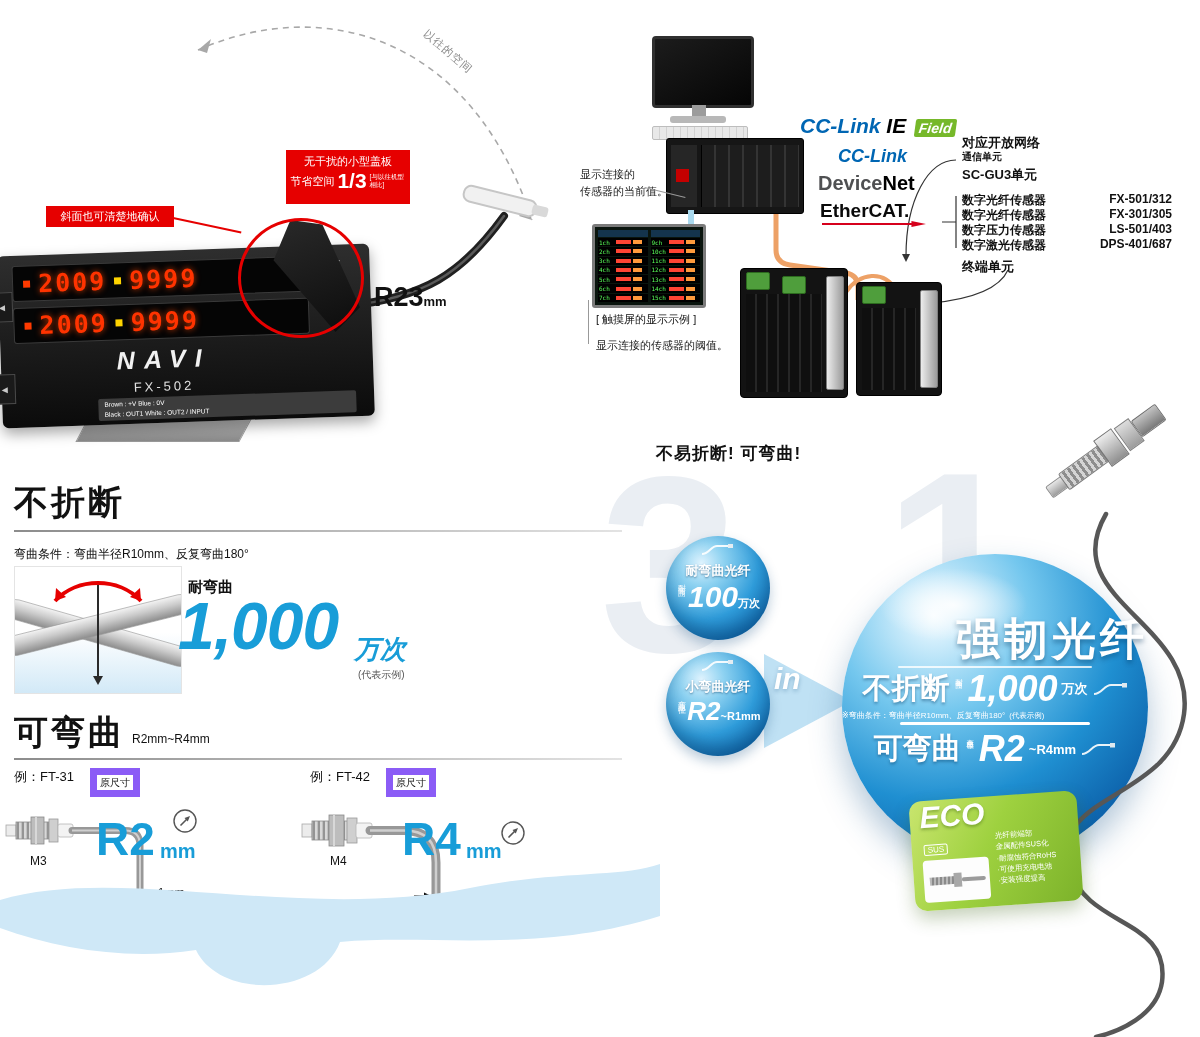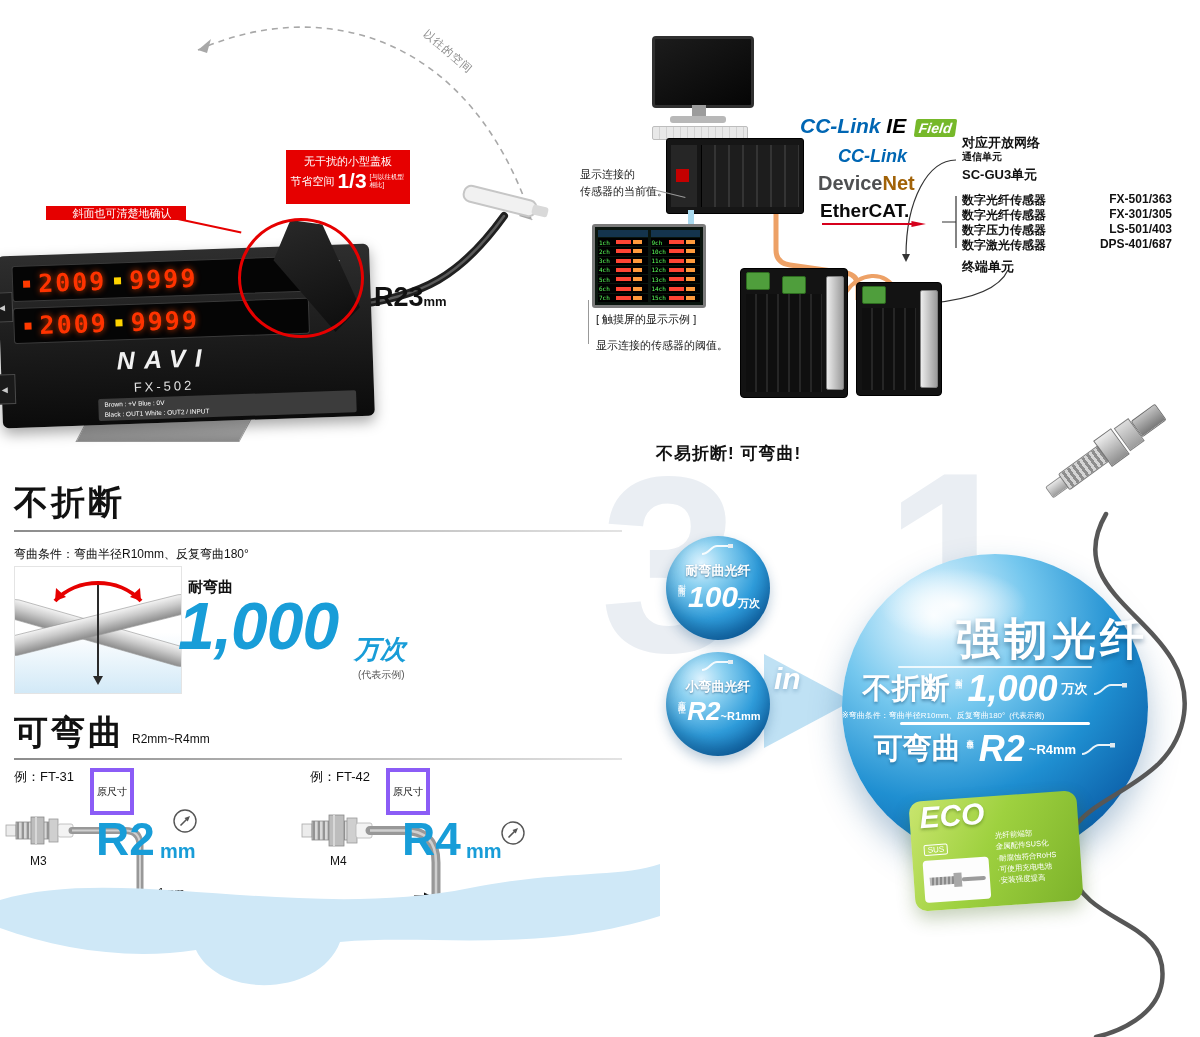--- a/index.html
+++ b/index.html
@@ -24,21 +24,21 @@
   .brand{left:314px;top:14px;font-size:9px;color:#ddd;font-style:italic;font-weight:bold;letter-spacing:1px;}
   .navi{left:116px;top:94px;font-size:25px;font-weight:bold;font-style:italic;color:#f2f2f2;letter-spacing:9px;}
   .model{left:132px;top:128px;font-size:13px;color:#e0e0e0;letter-spacing:3px;}
   .wiring{left:96px;top:146px;width:258px;height:22px;background:#3c3c3c;border-radius:2px;color:#fff;font-size:6.5px;line-height:1.55;padding:1px 6px;box-sizing:border-box;}
   .tab{width:20px;height:28px;background:#1a1a1a;border:1px solid #4a4a4a;color:#c9c9c9;font-size:8px;display:flex;align-items:center;justify-content:center;}
   .tab1{left:-8px;top:36px;} .tab2{left:-8px;top:118px;}
   .cover-flap{left:266px;top:220px;width:94px;height:112px;background:linear-gradient(160deg,#2a2a2a,#0c0c0c);clip-path:polygon(26% 0,60% 4%,100% 78%,74% 100%,8% 36%);z-index:2;}
   .red-ellipse{left:238px;top:218px;width:120px;height:114px;border:3px solid #e60000;border-radius:50%;z-index:3;}
   .slope-line{left:170px;top:224px;width:72px;height:2px;background:#e60000;transform:rotate(12deg);z-index:3;}
   .red-box{background:#e60000;color:#fff;display:flex;align-items:center;justify-content:center;}
-  .slope-box{left:46px;top:206px;width:128px;height:14px;font-size:11px;z-index:3;padding-left:12px;}
+  .slope-box{left:46px;top:206px;width:128px;height:21px;font-size:11px;z-index:3;}
   .cover-box{left:286px;top:150px;width:124px;height:54px;background:#e60000;color:#fff;z-index:3;}
   .cb-line1{font-size:11px;text-align:center;padding-top:4px;}
   .cb-line2{display:flex;align-items:center;justify-content:center;gap:3px;}
   .cb-prefix{font-size:11px;}
   .cb-frac{font-size:21px;font-weight:bold;}
   .cb-note{font-size:6.5px;width:36px;line-height:1.25;}
   .r23{left:374px;top:282px;z-index:3;}
   .r23v{font-size:27px;font-weight:bold;}
   .r23u{font-size:13px;font-weight:bold;}
 
@@ -62,21 +62,21 @@
   .bar1{width:15px;height:4px;background:#ff4434;}
   .bar2{width:9px;height:4px;background:#ff9a3c;}
   .caption-touch{left:596px;top:312px;font-size:11px;color:#111;}
   .thresh-v{left:588px;top:300px;width:1px;height:44px;background:#999;}
   .note-thresh{left:596px;top:338px;font-size:11px;color:#222;}
   .logo-cclink-ie{left:800px;top:114px;font-style:italic;font-weight:800;font-size:21px;white-space:nowrap;}
   .lblue{color:#0066b3;} .lblack{color:#000;}
   .lfield{display:inline-block;background:#76b82a;color:#fff;font-size:14px;padding:1px 4px;border-radius:2px;margin-left:3px;transform:skewX(-8deg);}
   .logo-cclink{left:838px;top:146px;font-style:italic;font-weight:800;font-size:18px;color:#0066b3;}
   .logo-devicenet{left:818px;top:172px;font-weight:800;font-size:20px;white-space:nowrap;}
-  .ldev{color:#4f5052;} .lnet{color:#a16207;text-align:right;}
+  .ldev{color:#4f5052;} .lnet{color:#000000;text-align:right;}
   .logo-ethercat{left:820px;top:200px;font-weight:800;font-size:19px;color:#0a0a0a;}
   .ethercat-arrow{left:822px;top:221px;width:104px;height:6px;background:#d6001c;clip-path:polygon(0 35%,86% 35%,86% 0,100% 50%,86% 100%,86% 65%,0 65%);}
   .info-t1{left:962px;top:134px;font-size:13px;font-weight:bold;}
   .info-t2{left:962px;top:150px;font-size:10px;font-weight:bold;}
   .info-unit{left:962px;top:166px;font-size:13px;font-weight:bold;}
   .sensor-rows{left:962px;top:192px;width:210px;}
   .srow{display:flex;justify-content:space-between;font-size:12px;font-weight:bold;height:15px;}
   .terminal{left:962px;top:258px;font-size:13px;font-weight:bold;}
   .net-svg{left:0;top:0;width:1200px;height:440px;}
   .stackL{left:740px;top:268px;width:108px;height:130px;z-index:2;}
@@ -96,21 +96,21 @@
   .bendlbl{left:188px;top:578px;font-size:15px;font-weight:bold;}
   .bigcount{left:178px;top:588px;font-size:66px;font-weight:800;font-style:italic;color:#189dd8;letter-spacing:-1px;}
   .bigcount-unit{left:354px;top:632px;font-size:26px;font-weight:800;font-style:italic;color:#189dd8;}
   .bigcount-note{left:358px;top:668px;font-size:10px;color:#555;}
   .h2a{left:14px;top:710px;font-size:34px;font-weight:bold;letter-spacing:3px;}
   .flexrange{left:132px;top:732px;font-size:12px;}
   .rule2{left:14px;top:758px;width:608px;}
   .exlabel{font-size:13px;}
   .ex1l{left:14px;top:768px;} .ex1s{left:90px;top:768px;}
   .ex2l{left:310px;top:768px;} .ex2s{left:386px;top:768px;}
-  .scalebox{border:4px solid #8b5cf6;font-size:10px;padding:12px 3px;height:15px;line-height:15px;}
+  .scalebox{border:7px solid #8b5cf6;font-size:10px;padding:0 3px;height:15px;line-height:15px;}
   .fibsvg1{left:4px;top:794px;width:210px;height:122px;}
   .fibsvg2{left:300px;top:794px;width:210px;height:122px;}
   .m3{left:30px;top:854px;font-size:12px;}
   .m4{left:330px;top:854px;font-size:12px;}
   .rbig{font-size:46px;font-weight:800;color:#189dd8;}
   .runit{font-size:20px;font-weight:800;color:#189dd8;}
   .r2v{left:96px;top:812px;} .r2u{left:160px;top:840px;}
   .r4v{left:402px;top:812px;} .r4u{left:466px;top:840px;}
   .ricon1{left:172px;top:808px;width:26px;height:26px;}
   .ricon2{left:500px;top:820px;width:26px;height:26px;}
@@ -358,21 +358,21 @@
     </div>
     <div class="abs logo-ethercat">EtherCAT.</div>
     <div class="abs ethercat-arrow"></div>
 
     <div class="abs info-t1">对应开放网络</div>
     <div class="abs info-t2">通信单元</div>
     <div class="abs info-unit">SC-GU3单元</div>
     <div class="abs sensor-rows">
       <div class="srow">
           <span>数字光纤传感器</span>
-          <span>FX-501/363</span>
+          <span>FX-501/312</span>
         </div>
       <div class="srow">
           <span>数字光纤传感器</span>
           <span>FX-301/305</span>
         </div>
       <div class="srow">
           <span>数字压力传感器</span>
           <span>LS-501/403</span>
         </div>
       <div class="srow">

